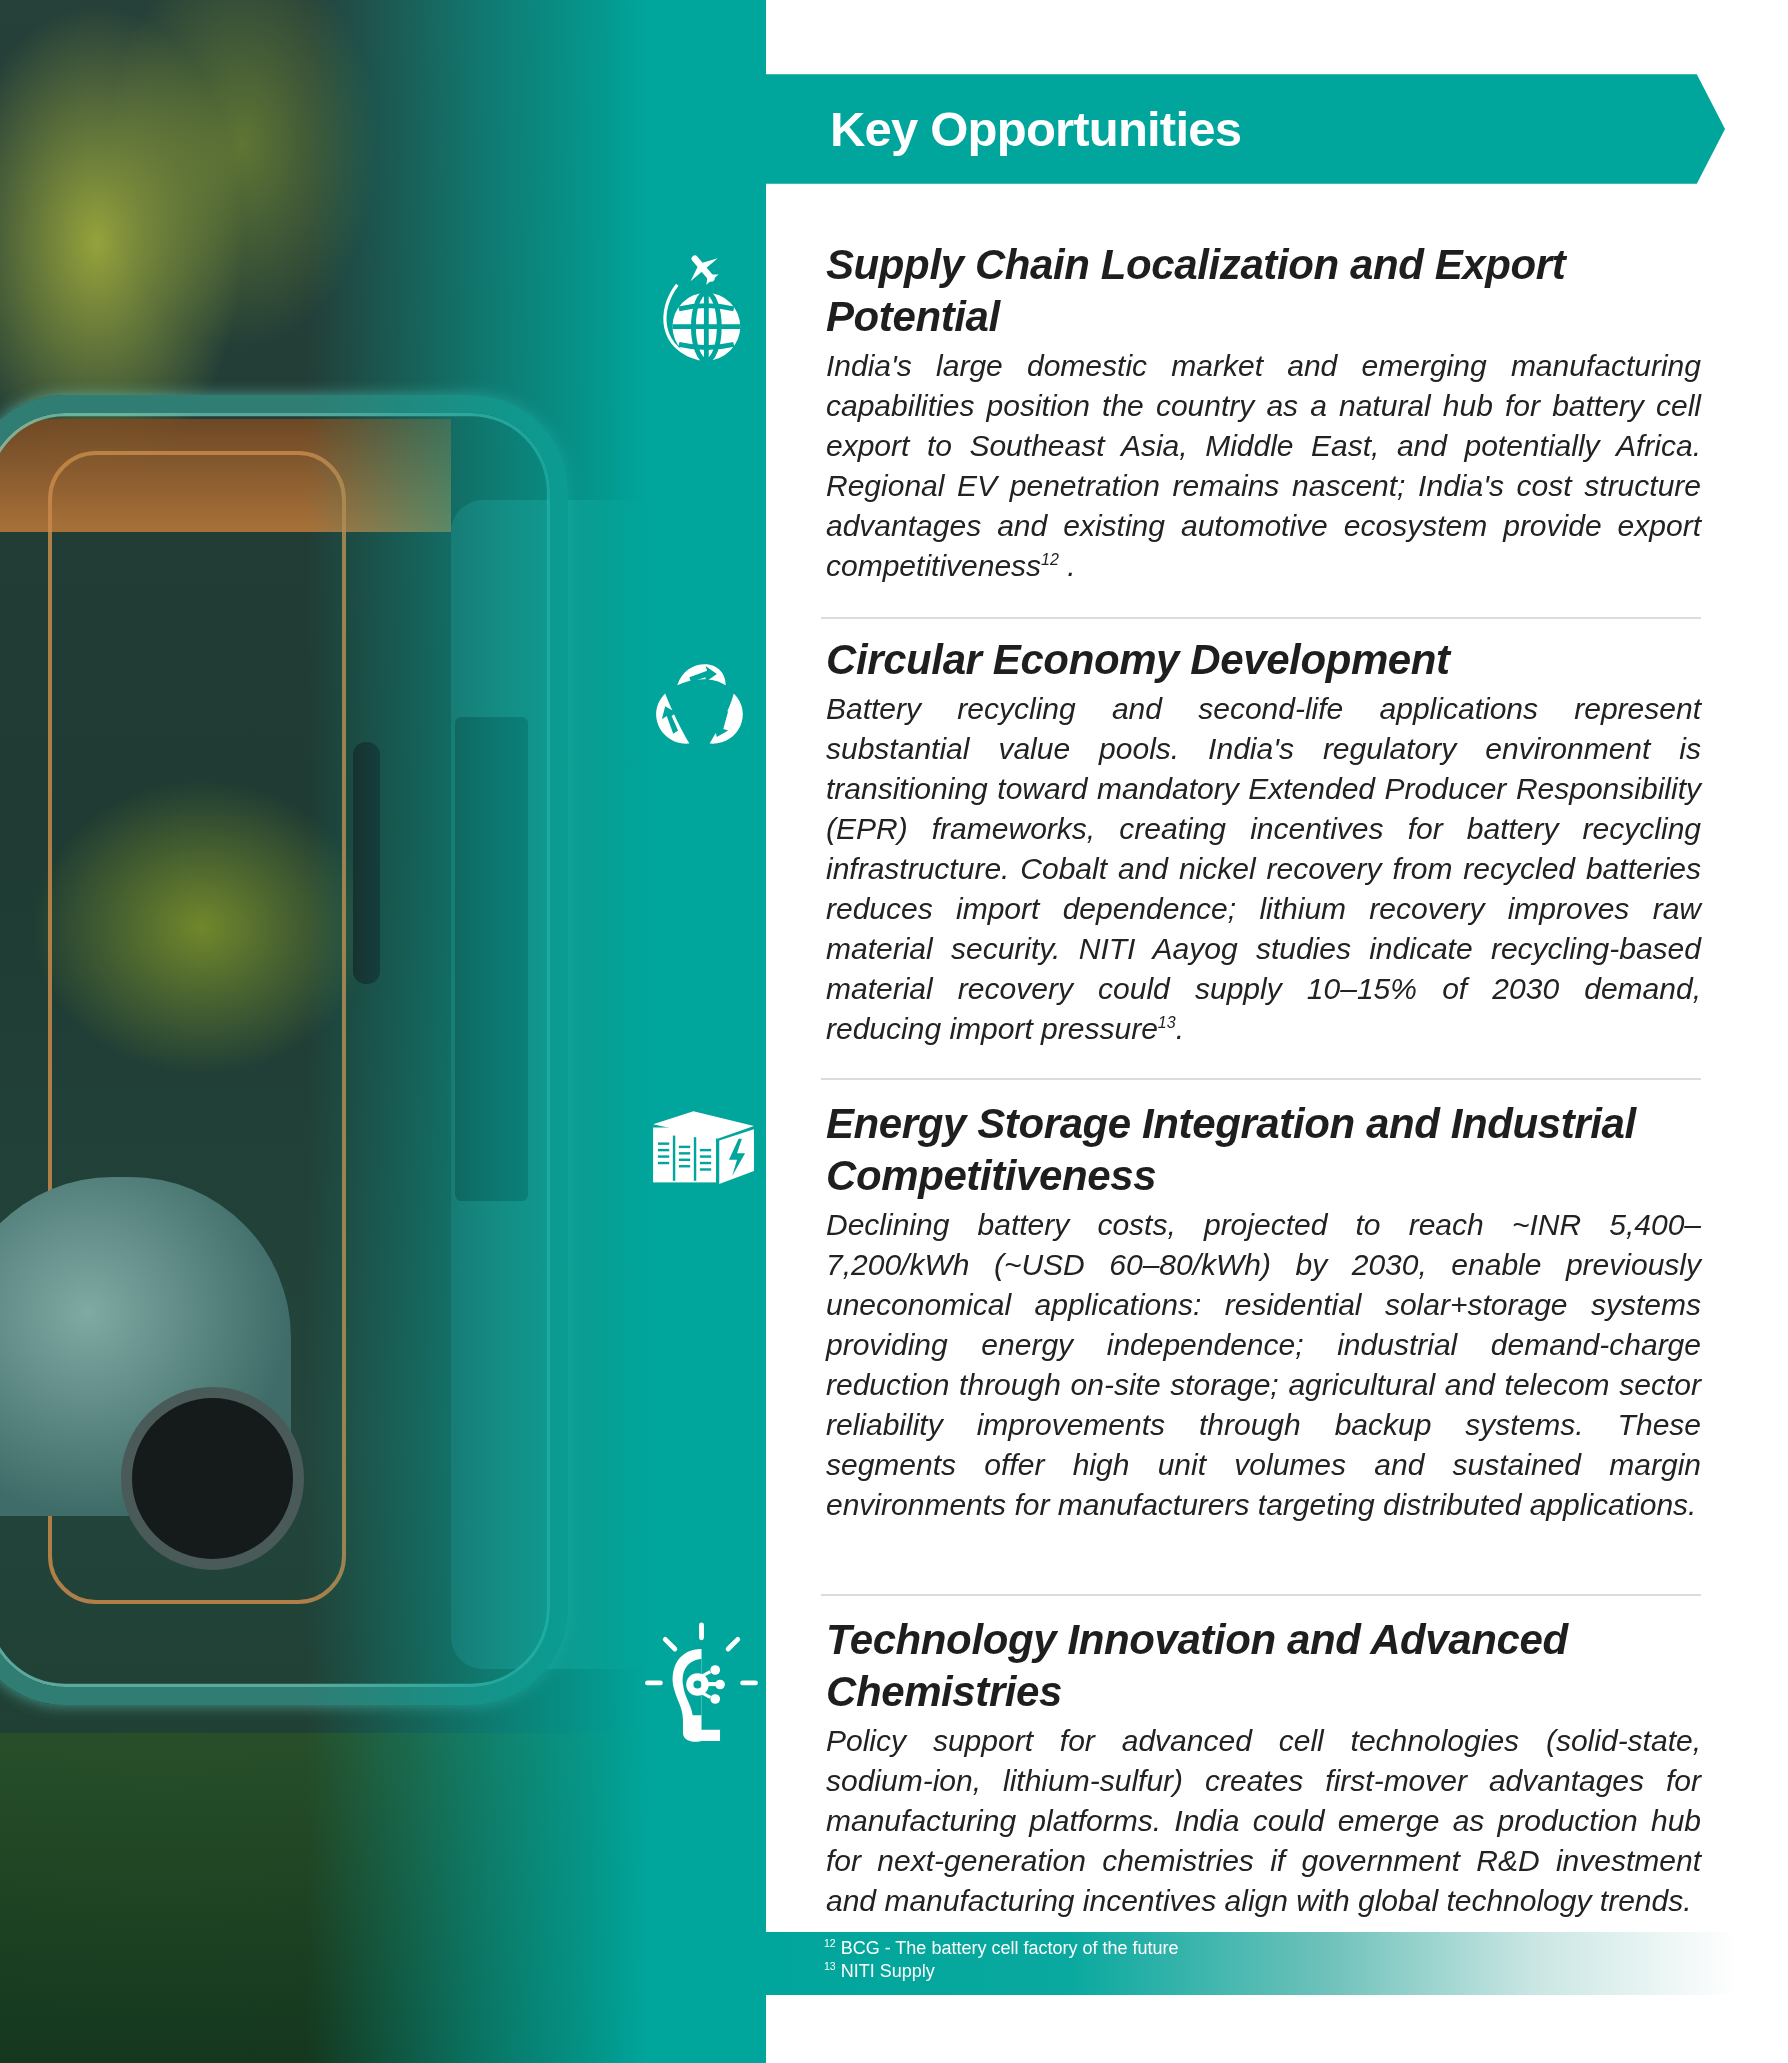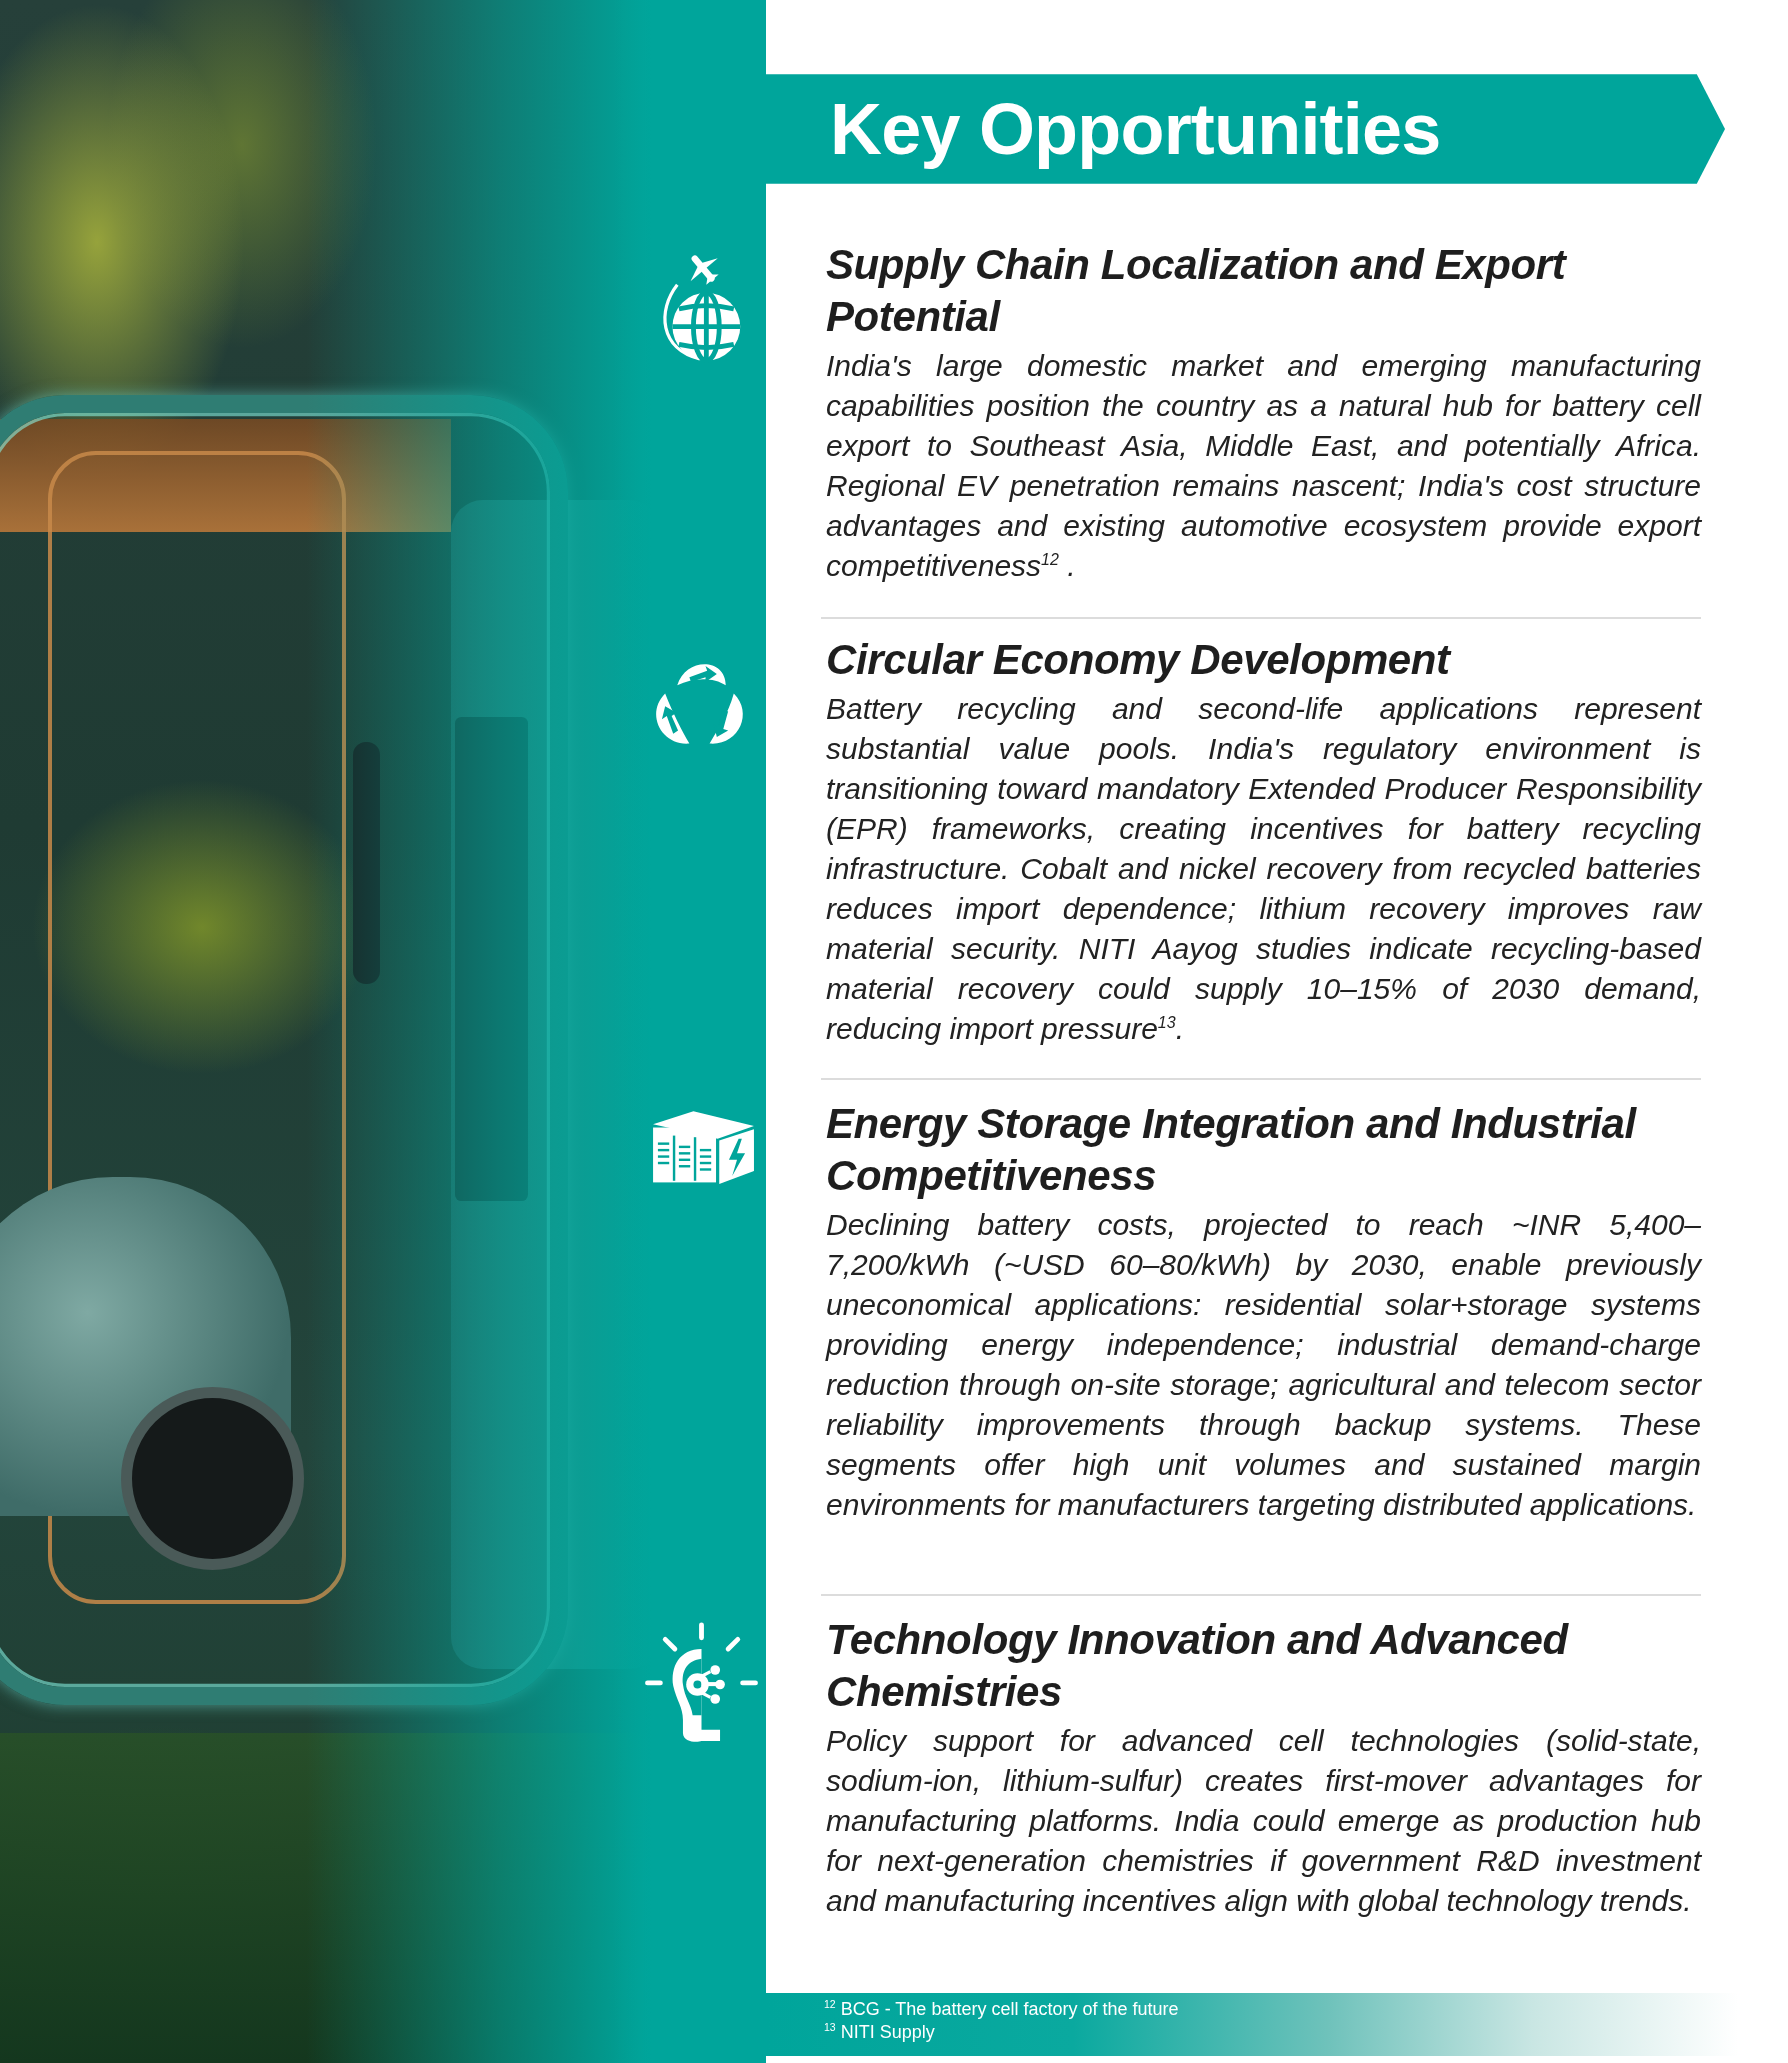--- a/index.html
+++ b/index.html
@@ -24,29 +24,29 @@
   .wheel{position:absolute;left:121px;top:1387px;width:161px;height:161px;border-radius:50%;background:#151a1a;border:11.3px solid #4a5a58;}
   .grass{position:absolute;left:0;top:1733px;width:766px;height:331px;background:linear-gradient(180deg,rgba(40,80,40,0.9),rgba(20,55,30,1));}
 
   .teal-col{position:absolute;left:613px;top:0;width:153px;height:2064px;background:linear-gradient(90deg,rgba(0,165,155,0.0),#00a59b 55%);}
   .icon{position:absolute;left:637px;width:129px;display:flex;align-items:center;justify-content:center;}
   .icon svg{display:block;}
 
   .main{position:absolute;left:766px;top:0;width:1023px;height:2001px;background:#fff;}
   .banner{position:absolute;left:766px;top:74px;width:959px;height:110px;}
   .banner svg{position:absolute;left:0;top:0;}
-  .banner-title{position:absolute;left:64px;top:0;height:110px;line-height:110px;color:#fff;font-weight:bold;font-size:72px;letter-spacing:-0.8px;}
+  .banner-title{position:absolute;left:64px;top:0;height:110px;line-height:110px;color:#fff;font-weight:bold;font-size:49px;letter-spacing:-0.8px;}
 
   .section{position:absolute;left:826px;width:875px;font-style:italic;}
   .section h2{margin:0;font-size:42px;line-height:52px;font-weight:bold;color:#1e1e1e;letter-spacing:-0.4px;}
   .section p{margin:3px 0 0 0;font-size:30px;line-height:40px;color:#222;text-align:justify;}
   .section p sup{font-size:16px;vertical-align:super;line-height:0;}
   .divider{position:absolute;left:821px;width:880px;height:2.4px;background:#dcdcdc;}
 
-  .footer{position:absolute;left:766px;top:1993px;width:1023px;height:63px;
+  .footer{position:absolute;left:766px;top:1932px;width:1023px;height:63px;
     background:linear-gradient(90deg,#00a59b 0%,#0aa99f 30%,#6fc2bb 55%,#c9e6e3 75%,#ffffff 95%);}
   .fn{position:absolute;left:58px;color:#fff;font-size:18px;line-height:21px;}
   .fn sup{font-size:10.5px;vertical-align:super;line-height:0;}
 </style>
 </head>
 <body>
 
 <div class="photo">
   <div class="roof"></div>
   <div class="pillar"></div>

